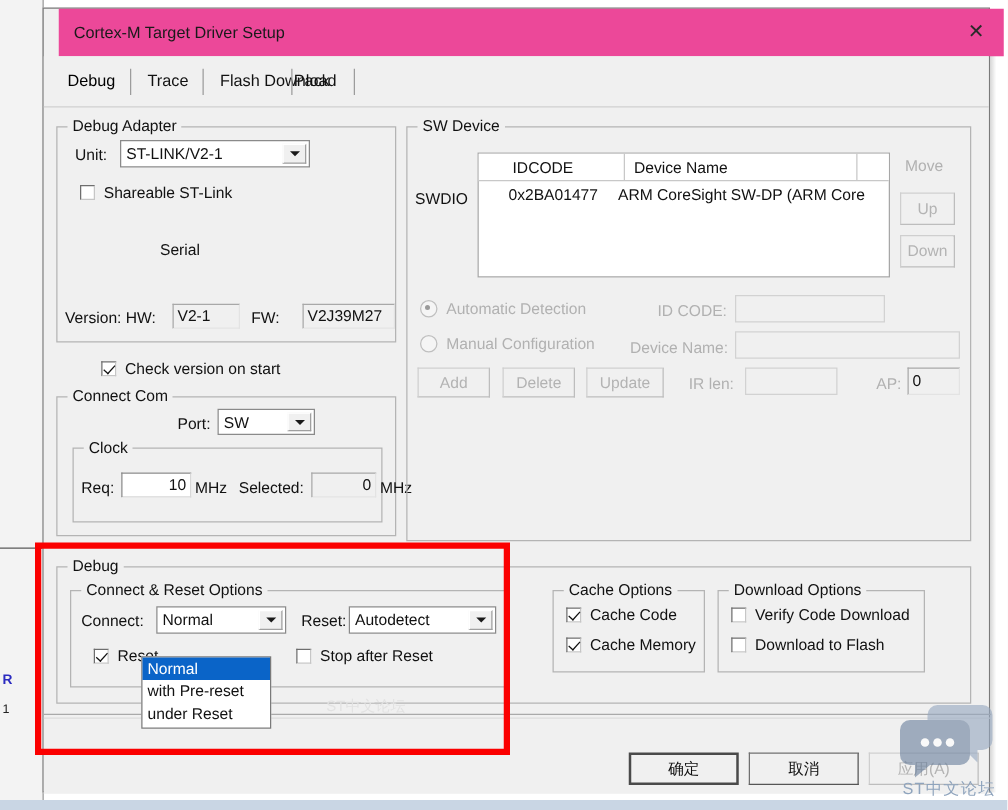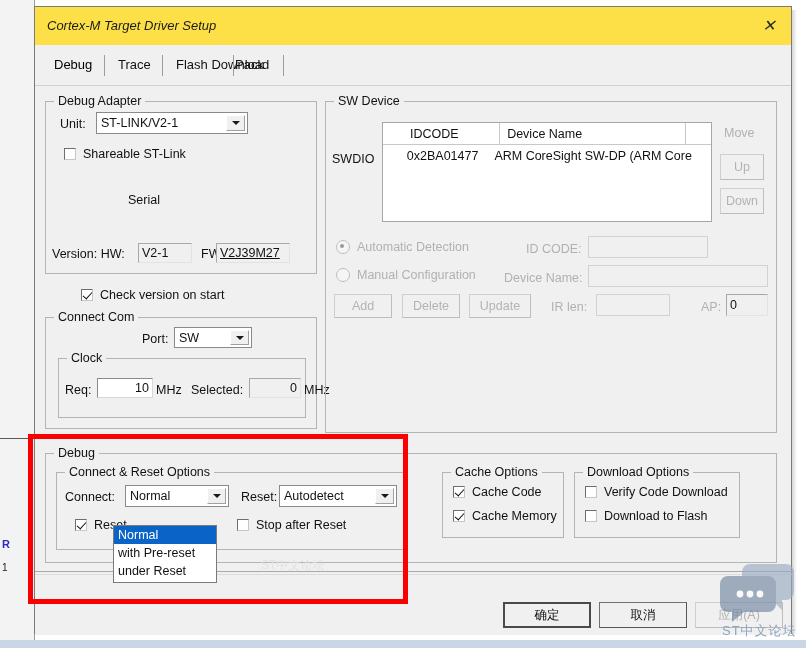--- a/index.html
+++ b/index.html
@@ -43,25 +43,24 @@
     border: 1px solid #7a7a7a;
     box-sizing: border-box;
   }
   .dialog-shadow {
     position: absolute; left: 792px; top: 10px;
     width: 5px; height: 624px;
     background: linear-gradient(to right, rgba(0,0,0,0.16), rgba(0,0,0,0));
   }
 
   .titlebar {
-    position: absolute; left: 0; top: 0;
+    position: absolute; left: 12px; top: 0;
     width: 100%; height: 38px;
-    background: #fde047;
-    box-sizing: border-box;
-    font-style: italic;
+    background: #ec4899;
+    box-sizing: border-box;
   }
   .title-text {
     position: absolute; left: 12px; top: 11px;
     font-size: 13px; color: #1a1a1a;
     white-space: nowrap;
   }
   .close-btn {
     position: absolute; right: 6px; top: 6px;
     width: 32px; height: 26px;
     display: flex; align-items: center; justify-content: center;
@@ -359,21 +358,21 @@
         <div class="chk" style="left:18px;top:45px;">
           <span class="box"></span>
           <span>Shareable ST-Link</span>
         </div>
 
         <div class="lbl" style="left:82px;top:91px;">Serial</div>
 
         <div class="lbl" style="left:6px;top:145px;">Version: HW:</div>
         <div class="textbox readonly" style="left:92px;top:141px;width:54px;height:20px;">V2-1</div>
         <div class="lbl" style="left:155px;top:145px;">FW:</div>
-        <div class="textbox readonly" style="left:170px;top:141px;width:74px;height:20px;text-decoration:underline;">V2J39M27</div>
+        <div class="textbox readonly" style="left:196px;top:141px;width:74px;height:20px;">V2J39M27</div>
       </div>
 
       <div class="chk checked" style="left:46px;top:243px;">
         <span class="box"></span>
         <span>Check version on start</span>
       </div>
 
       <div class="group" style="left:10px;top:272px;width:272px;height:112px;">
         <div class="legend">Connect Com</div>
 

